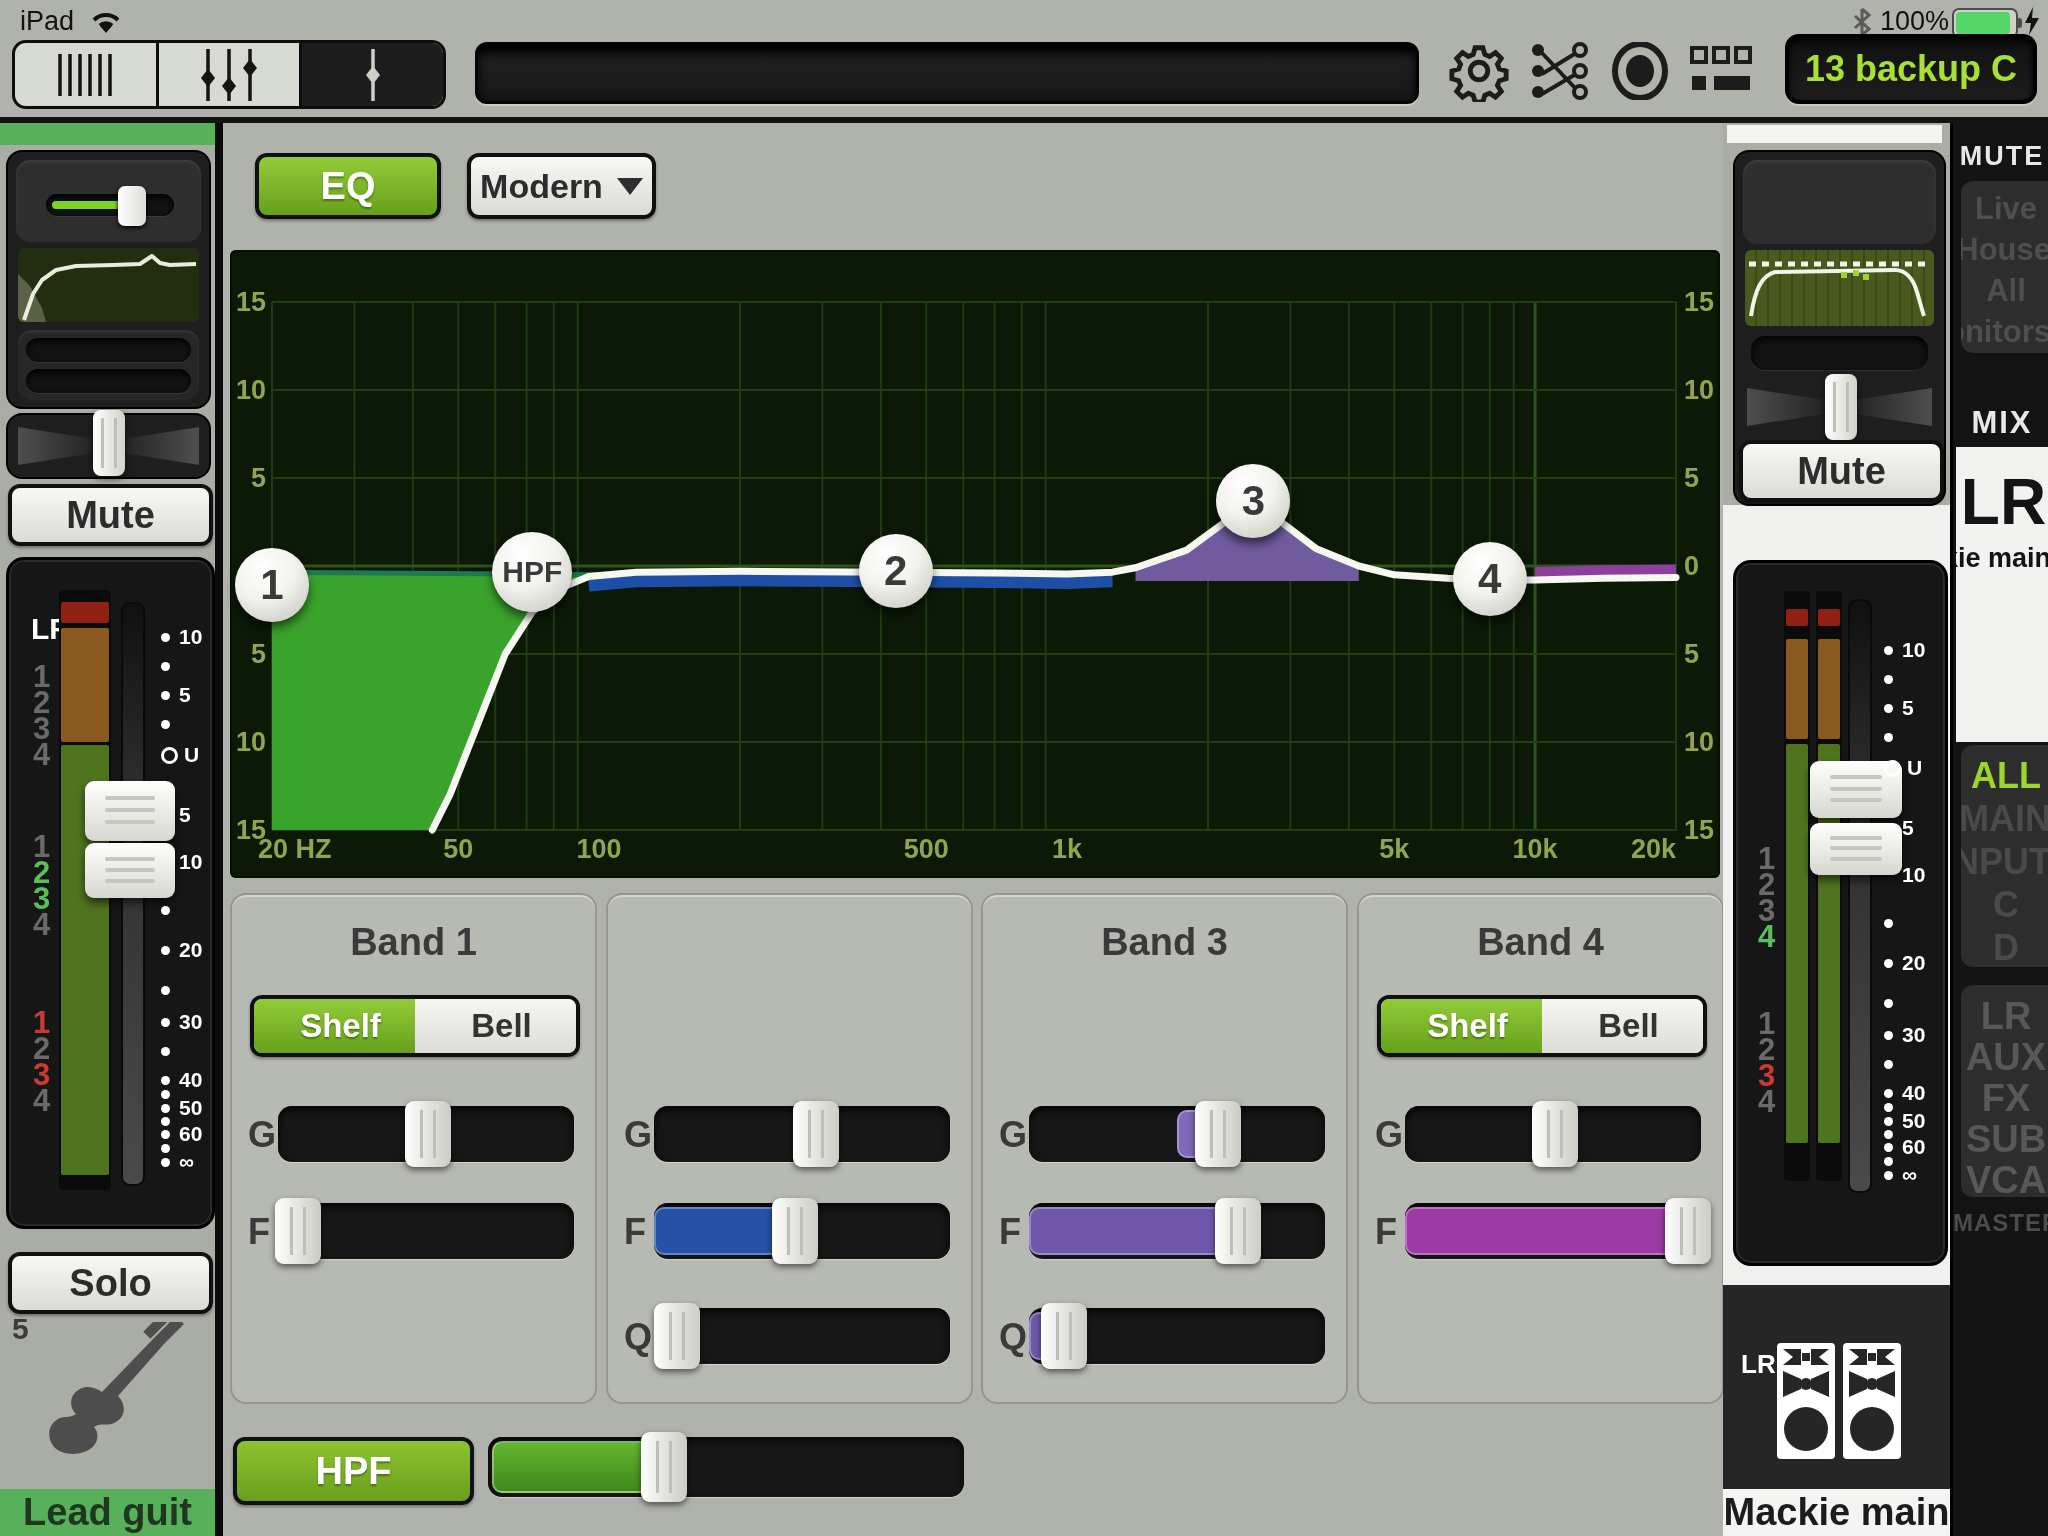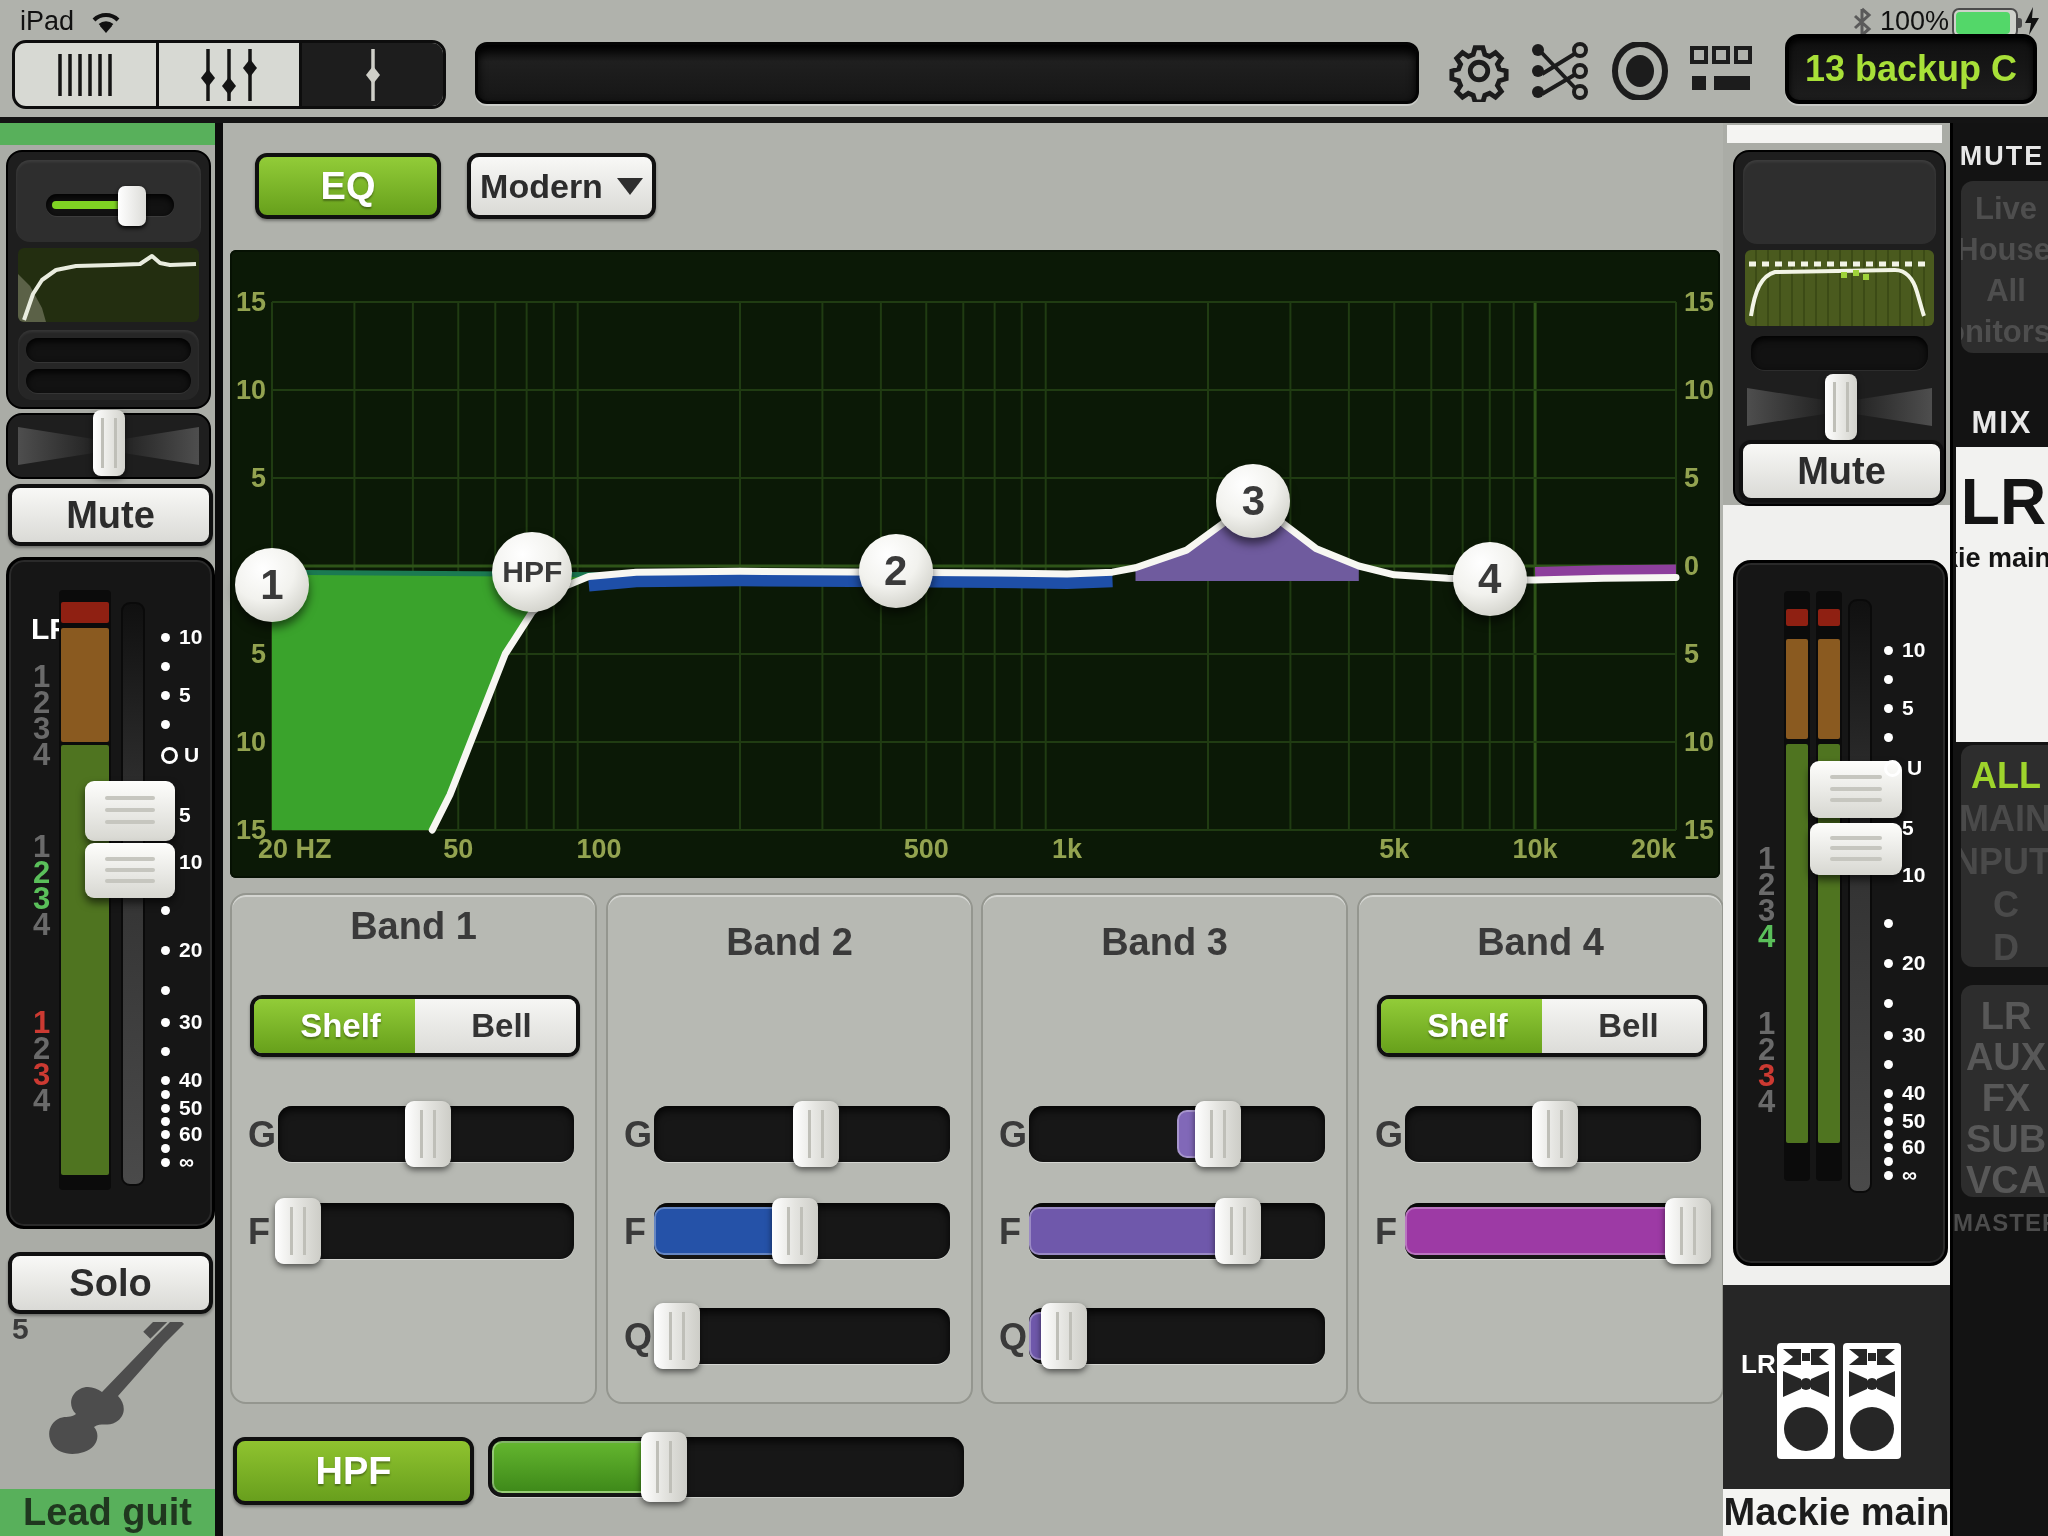--- a/index.html
+++ b/index.html
@@ -425,36 +425,35 @@
         <text x="369.11796202925683" y="608" fill="#93a350" font-size="27" font-weight="bold" font-family="Liberation Sans,sans-serif" text-anchor="middle">100</text>
         <text x="696.2359240585137" y="608" fill="#93a350" font-size="27" font-weight="bold" font-family="Liberation Sans,sans-serif" text-anchor="middle">500</text>
         <text x="837.1179620292568" y="608" fill="#93a350" font-size="27" font-weight="bold" font-family="Liberation Sans,sans-serif" text-anchor="middle">1k</text>
         <text x="1164.2359240585135" y="608" fill="#93a350" font-size="27" font-weight="bold" font-family="Liberation Sans,sans-serif" text-anchor="middle">5k</text>
         <text x="1305.117962029257" y="608" fill="#93a350" font-size="27" font-weight="bold" font-family="Liberation Sans,sans-serif" text-anchor="middle">10k</text>
         <text x="1446" y="608" fill="#93a350" font-size="27" font-weight="bold" font-family="Liberation Sans,sans-serif" text-anchor="end">20k</text>
       </svg><div class="eq-ball" style="position: absolute; left: 5px; top: 298.36px; width: 74px; height: 74px; font-size: 42px;">1</div><div class="eq-ball" style="position: absolute; left: 262.35px; top: 282.16px; width: 80px; height: 80px; font-size: 30px;">HPF</div><div class="eq-ball" style="position: absolute; left: 628.581px; top: 284.28px; width: 74px; height: 74px; font-size: 42px;">2</div><div class="eq-ball" style="position: absolute; left: 986.354px; top: 213.88px; width: 74px; height: 74px; font-size: 42px;">3</div><div class="eq-ball" style="position: absolute; left: 1222.76px; top: 292.2px; width: 74px; height: 74px; font-size: 42px;">4</div></div>
 
   <div id="bands-root">
       <div class="band-panel abs" style="position: absolute; left: 230px; top: 893px; width: 363px; height: 507px;">
-        <div class="band-title" style="top: 10px;">Band 1</div>
+        <div class="band-title" style="top: 26px;">Band 1</div>
         <div class="toggle" style="position: absolute; left: 18px; top: 100px; width: 322px; height: 54px;">
           <div class="tg tg-on">Shelf</div>
           <div class="tg tg-off">Bell</div>
         </div>
         <div class="sl-label" style="position: absolute; left: 16px; top: 219px;">G</div>
         <div class="hslider" style="position: absolute; left: 46px; top: 211px; width: 296px; height: 56px;">
           <div class="hhandle" style="left: 127.08px;"></div>
         </div>
         <div class="sl-label" style="position: absolute; left: 16px; top: 316px;">F</div>
         <div class="hslider" style="position: absolute; left: 46px; top: 308px; width: 296px; height: 56px;">
           <div class="hhandle" style="left: -3.16px;"></div>
         </div>
       </div>
       <div class="band-panel abs" style="position: absolute; left: 606px; top: 893px; width: 363px; height: 507px;">
-        <div class="band-title" style="top: 26px;">Band 2</div>
         <div class="sl-label" style="position: absolute; left: 16px; top: 219px;">G</div>
         <div class="hslider" style="position: absolute; left: 46px; top: 211px; width: 296px; height: 56px;">
           <div class="hhandle" style="left: 138.92px;"></div>
         </div>
         <div class="sl-label" style="position: absolute; left: 16px; top: 316px;">F</div>
         <div class="hslider" style="position: absolute; left: 46px; top: 308px; width: 296px; height: 56px;">
           <div class="hfill" style="left: 0px; width: 133.2px; background: rgb(37, 82, 168);"></div>
           <div class="hhandle" style="left: 118.2px;"></div>
         </div>
         <div class="sl-label" style="position: absolute; left: 16px; top: 421px;">Q</div>

